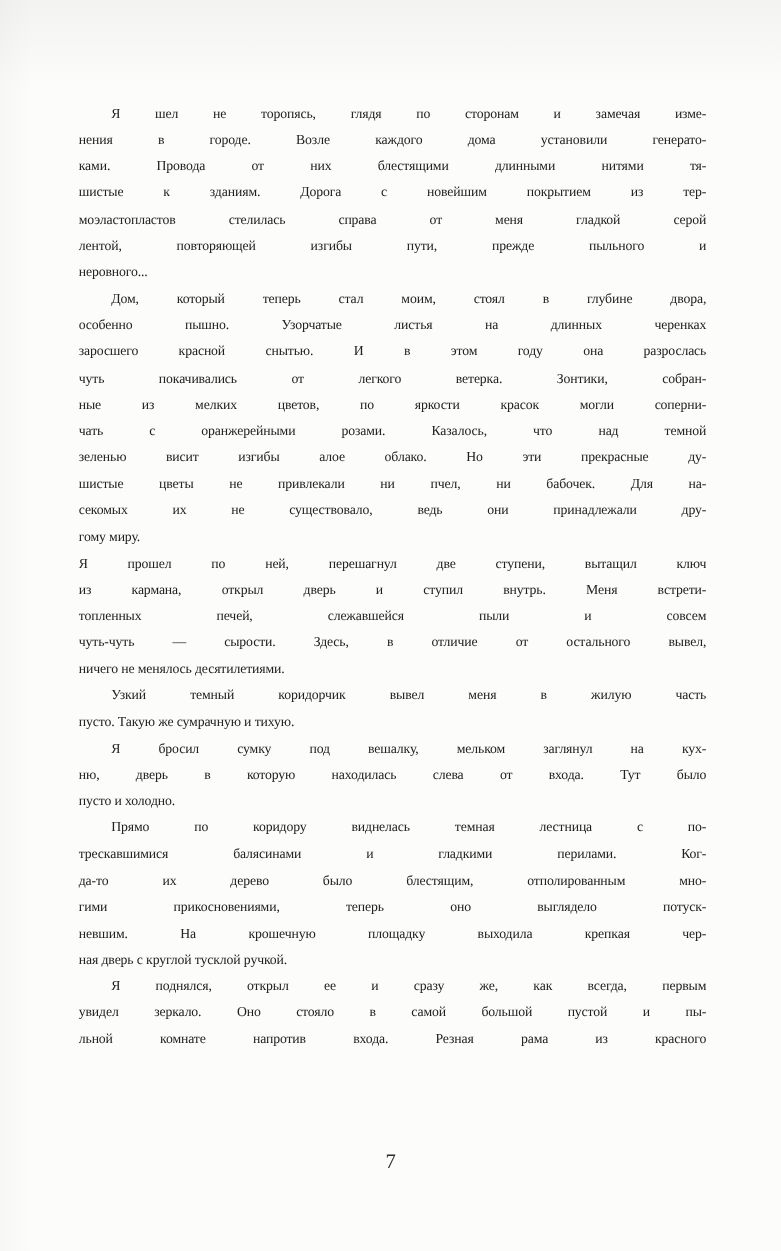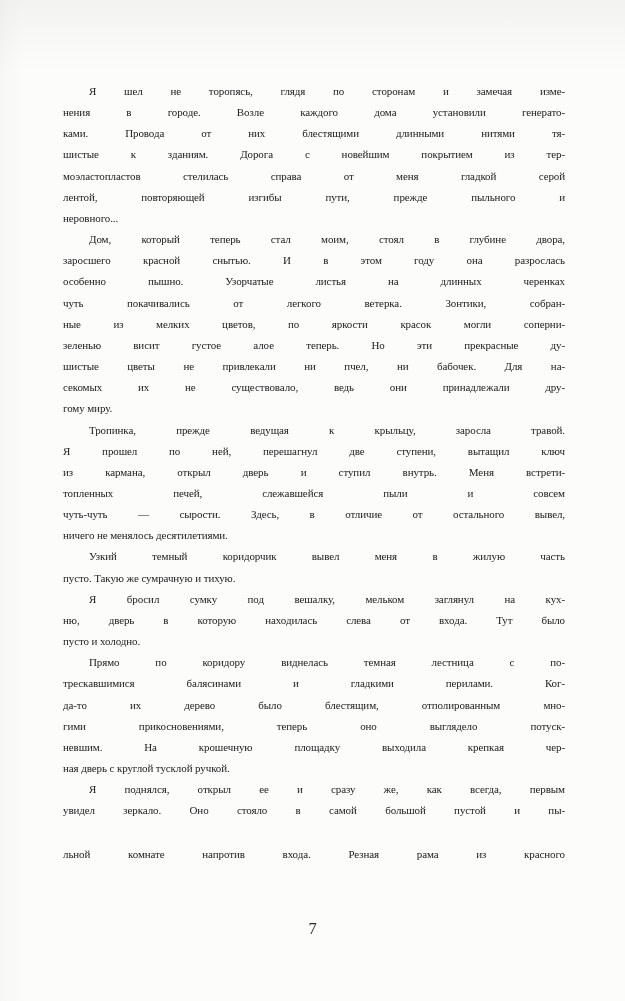--- a/index.html
+++ b/index.html
@@ -44,21 +44,20 @@
   }
   .line.first {
     padding-left: 26px;
   }
   .line.last {
     text-align-last: left;
     -moz-text-align-last: left;
   }
   .para.justify-last .line.last {
     text-align-last: justify;
-    margin-top: 23px;
     -moz-text-align-last: justify;
   }
   .page-number {
     position: absolute;
     top: 919px;
     left: 0;
     width: 625px;
     text-align: center;
     font-size: 16.5px;
     color: #2b2b2b;
@@ -73,31 +72,31 @@
         <div class="line first">Я шел не торопясь, глядя по сторонам и замечая изме-</div>
         <div class="line">нения в городе. Возле каждого дома установили генерато-</div>
         <div class="line">ками. Провода от них блестящими длинными нитями тя-</div>
         <div class="line">шистые к зданиям. Дорога с новейшим покрытием из тер-</div>
         <div class="line">моэластопластов стелилась справа от меня гладкой серой</div>
         <div class="line">лентой, повторяющей изгибы пути, прежде пыльного и</div>
         <div class="line last">неровного...</div>
       </div>
       <div class="para">
         <div class="line first">Дом, который теперь стал моим, стоял в глубине двора,</div>
+        <div class="line">особенно пышно. Узорчатые листья на длинных черенках</div>
         <div class="line">заросшего красной снытью. И в этом году она разрослась</div>
-        <div class="line">особенно пышно. Узорчатые листья на длинных черенках</div>
         <div class="line">чуть покачивались от легкого ветерка. Зонтики, собран-</div>
         <div class="line">ные из мелких цветов, по яркости красок могли соперни-</div>
-        <div class="line">зеленью висит густое алое теперь. Но эти прекрасные ду-</div>
+        <div class="line">чать с оранжерейными розами. Казалось, что над темной</div>
+        <div class="line">зеленью висит изгибы алое облако. Но эти прекрасные ду-</div>
         <div class="line">шистые цветы не привлекали ни пчел, ни бабочек. Для на-</div>
         <div class="line">секомых их не существовало, ведь они принадлежали дру-</div>
         <div class="line last">гому миру.</div>
       </div>
       <div class="para">
-        <div class="line first">Тропинка, прежде ведущая к крыльцу, заросла травой.</div>
         <div class="line">Я прошел по ней, перешагнул две ступени, вытащил ключ</div>
         <div class="line">из кармана, открыл дверь и ступил внутрь. Меня встрети-</div>
         <div class="line">топленных печей, слежавшейся пыли и совсем</div>
         <div class="line">чуть-чуть — сырости. Здесь, в отличие от остального вывел,</div>
         <div class="line last">ничего не менялось десятилетиями.</div>
       </div>
       <div class="para">
         <div class="line first">Узкий темный коридорчик вывел меня в жилую часть</div>
         <div class="line last">пусто. Такую же сумрачную и тихую.</div>
       </div>

